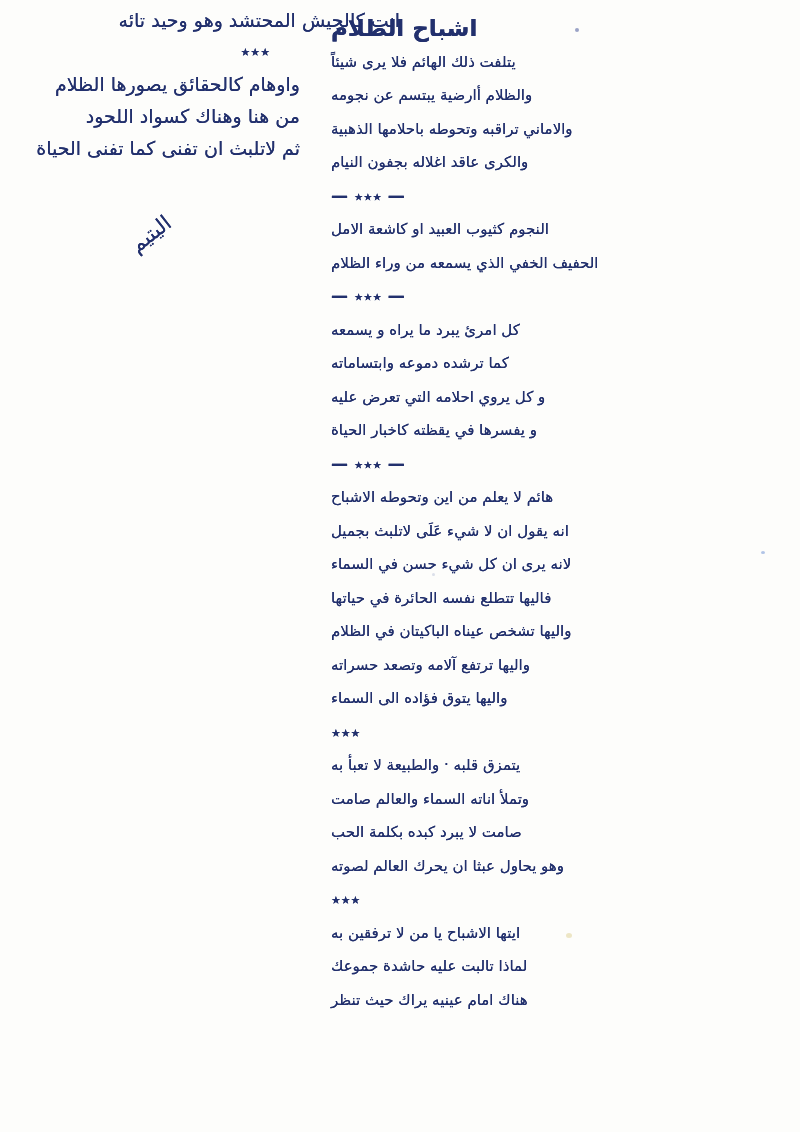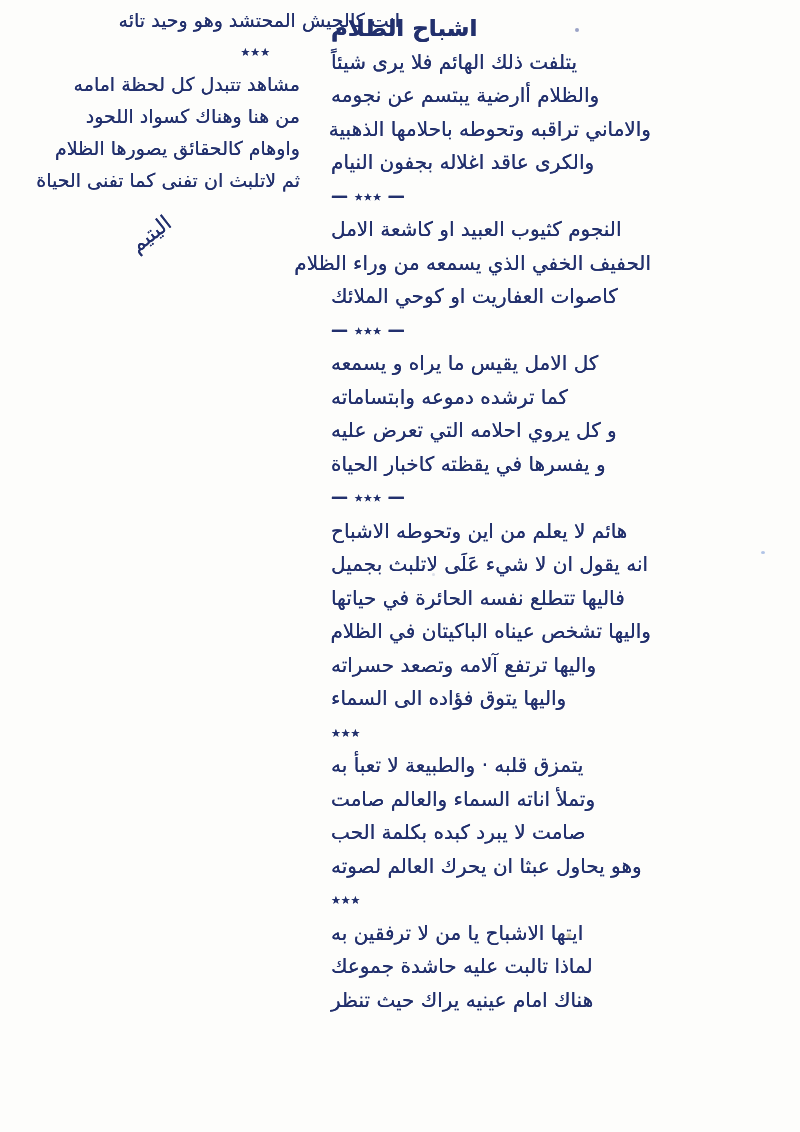--- a/index.html
+++ b/index.html
@@ -19,21 +19,21 @@
   .rcol{
     position:absolute;
     top:12px;
     right:149px;
     width:320px;
     direction:rtl;
     text-align:left;
   }
   .rcol .row{
     line-height:33.5px;
-    font-size:20px;
+    font-size:15px;
     white-space:nowrap;
     text-shadow:0 0 0.5px #22306d;
   }
   .rcol .r-title{
     font-size:23px;
     font-weight:bold;
     padding-left:0;
     padding-right:88px;
   }
   .rcol .r-sep-long{
@@ -98,50 +98,49 @@
 
   <div class="rcol">
       <div class="row r-title">اشباح الظلام</div>
       <div class="row r-line">يتلفت ذلك الهائم فلا يرى شيئاً</div>
       <div class="row r-line">والظلام أارضية يبتسم عن نجومه</div>
       <div class="row r-line">والاماني تراقبه وتحوطه باحلامها الذهبية</div>
       <div class="row r-line">والكرى عاقد اغلاله بجفون النيام</div>
       <div class="row r-sep-long">— ٭٭٭ —</div>
       <div class="row r-line">النجوم كثيوب العبيد او كاشعة الامل</div>
       <div class="row r-line">الحفيف الخفي الذي يسمعه من وراء الظلام</div>
-      <div class="row r-line">كاصوات العفاريت او كوحي الملائك</div>
       <div class="row r-sep-long">— ٭٭٭ —</div>
-      <div class="row r-line">كل الامل يقيس ما يراه و يسمعه</div>
+      <div class="row r-line">كل امرئ يبرد ما يراه و يسمعه</div>
       <div class="row r-line">كما ترشده دموعه وابتساماته</div>
       <div class="row r-line">و كل يروي احلامه التي تعرض عليه</div>
       <div class="row r-line">و يفسرها في يقظته كاخبار الحياة</div>
       <div class="row r-sep-long">— ٭٭٭ —</div>
       <div class="row r-line">هائم لا يعلم من اين وتحوطه الاشباح</div>
       <div class="row r-line">انه يقول ان لا شيء عَلَى لاتلبث بجميل</div>
+      <div class="row r-line">لانه يرى ان كل شيء حسن في السماء</div>
       <div class="row r-line">فاليها تتطلع نفسه الحائرة في حياتها</div>
       <div class="row r-line">واليها تشخص عيناه الباكيتان في الظلام</div>
       <div class="row r-line">واليها ترتفع آلامه وتصعد حسراته</div>
       <div class="row r-line">واليها يتوق فؤاده الى السماء</div>
       <div class="row r-sep-short">٭٭٭</div>
       <div class="row r-line">يتمزق قلبه · والطبيعة لا تعبأ به</div>
       <div class="row r-line">وتملأ اناته السماء والعالم صامت</div>
       <div class="row r-line">صامت لا يبرد كبده بكلمة الحب</div>
       <div class="row r-line">وهو يحاول عبثا ان يحرك العالم لصوته</div>
       <div class="row r-sep-short">٭٭٭</div>
       <div class="row r-line">ايتها الاشباح يا من لا ترفقين به</div>
       <div class="row r-line">لماذا تالبت عليه حاشدة جموعك</div>
       <div class="row r-line">هناك امام عينيه يراك حيث تنظر</div>
     </div>
 
   <div class="lcol">
       <div class="row l-line">انت كالجيش المحتشد وهو وحيد تائه</div>
       <div class="row l-sep">٭٭٭</div>
-      <div class="row l-line">مشاهد تتبدل كل لحظة امامه</div>
+      <div class="row l-line">واوهام كالحقائق يصورها الظلام</div>
       <div class="row l-line">من هنا وهناك كسواد اللحود</div>
-      <div class="row l-line">واوهام كالحقائق يصورها الظلام</div>
       <div class="row l-line">ثم لاتلبث ان تفنى كما تفنى الحياة</div>
     </div>
 
   <div class="rot-label">اليتيم</div>
 
   <div class="artifact a1"></div>
   <div class="artifact a2"></div>
   <div class="artifact a3"></div>
   <div class="artifact a4"></div>
 </div>

